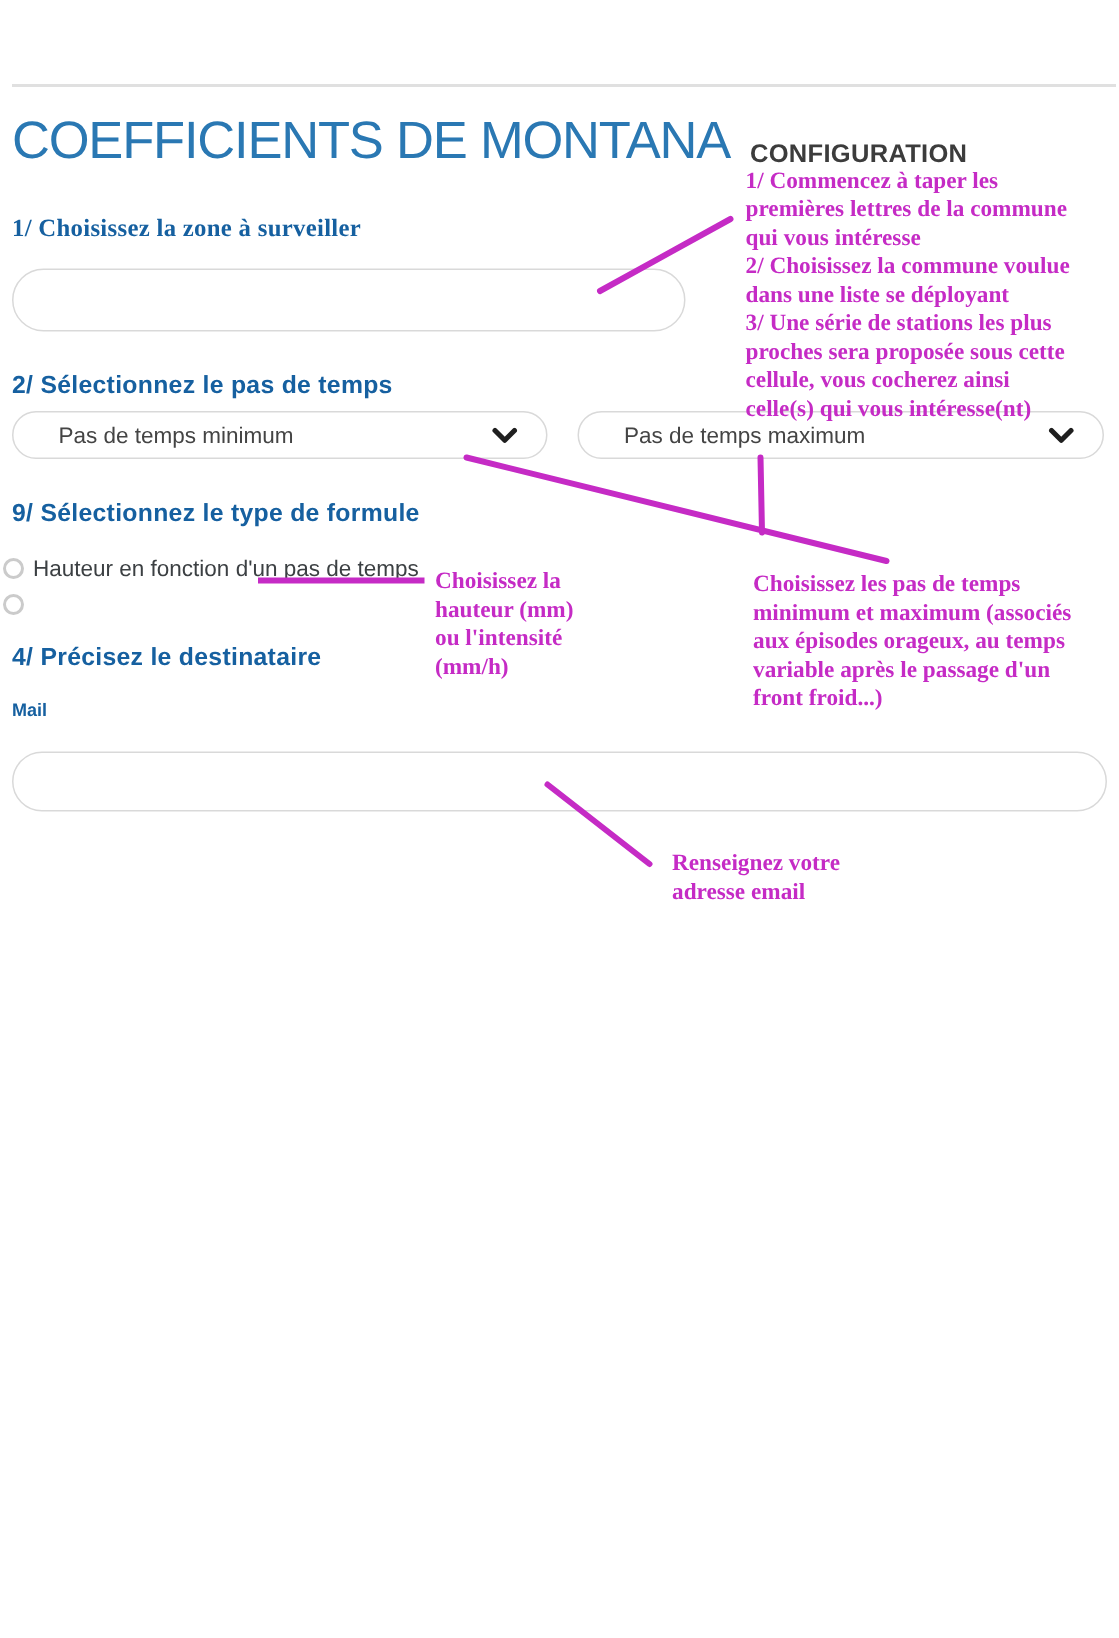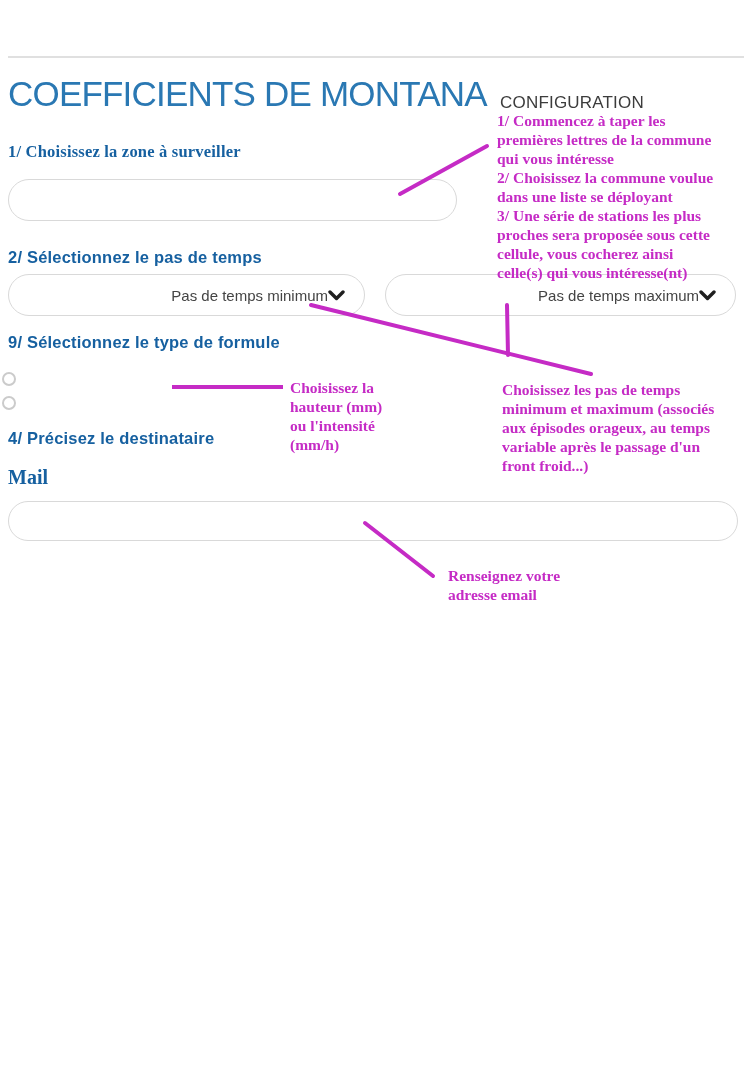--- a/index.html
+++ b/index.html
@@ -27,56 +27,54 @@
   }
   .page-title{
     position:absolute;left:8px;top:47px;
     font-size:35px;font-weight:400;letter-spacing:-0.8px;
     color:var(--title-blue);
     font-family:"Liberation Sans",sans-serif;
     white-space:nowrap;line-height:1;
   }
   .subtitle{
     position:absolute;left:500px;top:64px;
-    font-size:17px;font-weight:400;letter-spacing:0.2px;
+    font-size:17px;font-weight:700;letter-spacing:0.2px;
     color:var(--subtitle-gray);
     white-space:nowrap;
   }
   .step-heading{
     position:absolute;left:8px;
     font-size:16.5px;font-weight:700;letter-spacing:0.2px;
     color:var(--heading-blue);
     white-space:nowrap;
   }
   .h1{top:113px;font-family:Liberation Serif, serif;} .h2{top:219px;} .h3{top:304px;} .h4{top:400px;}
   .mail-label{
     position:absolute;left:8px;top:437px;
-    font-size:20px;font-weight:700;
+    font-size:12px;font-weight:700;
     color:var(--heading-blue);
-    font-family:Liberation Serif, serif;
   }
   .text-input{
     position:absolute;
     border:1px solid var(--border-gray);
     border-radius:21px;
     background:#fff;
     font-size:15px;color:var(--text-dark);
     padding:0 24px;
     outline:none;
     font-family:"Liberation Sans",sans-serif;
   }
   .zone-input{left:8px;top:150px;width:449px;height:42px;}
   .mail-input{left:8px;top:472px;width:730px;height:40px;border-radius:20px;}
   .select{
-    position:absolute;top:245px;height:42px;
+    position:absolute;top:245px;height:32px;
     border:1px solid var(--border-gray);
     border-radius:21px;background:#fff;
     display:flex;align-items:center;
     cursor:pointer;
-    text-align:right;
   }
   .select-min{left:8px;width:357px;}
   .select-max{left:385px;width:351px;}
   .select-label{
     padding-left:30px;
     font-size:15px;color:#444;
     white-space:nowrap;overflow:hidden;
     flex:1;
   }
   .chevron{
@@ -143,20 +141,21 @@
     <span class="select-label">Pas de temps maximum</span>
     <svg class="chevron" viewBox="0 0 17 11">
       <polyline points="2,2 8.5,8.5 15,2" fill="none" stroke="#1f1f1f" stroke-width="3.4" stroke-linecap="round" stroke-linejoin="round"></polyline>
     </svg>
   </div>
 
   <div class="step-heading h3">9/ Sélectionnez le type de formule</div>
 
   <div class="radio-row radio-row-1">
     <span class="radio-circle"></span>
+    <span class="radio-label">Hauteur en fonction d'un pas de temps</span>
   </div>
   <div class="radio-row radio-row-2">
     <span class="radio-circle"></span>
   </div>
 
   <div class="step-heading h4">4/ Précisez le destinataire</div>
   <div class="mail-label">Mail</div>
   <input class="text-input mail-input" type="text" value="" style="">
 
   <div class="annotation ann-zone">1/ Commencez à taper les

